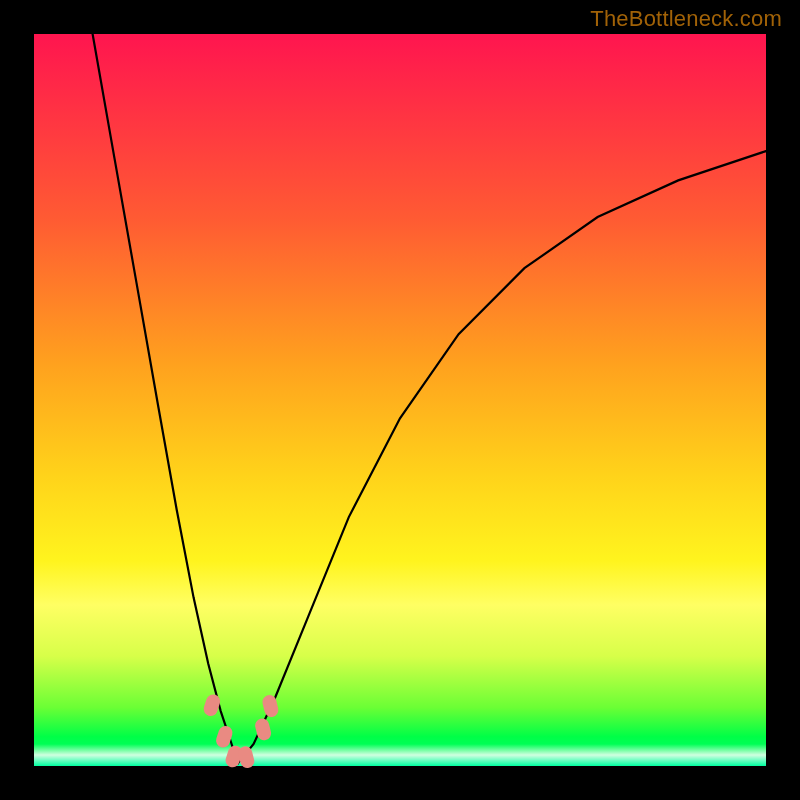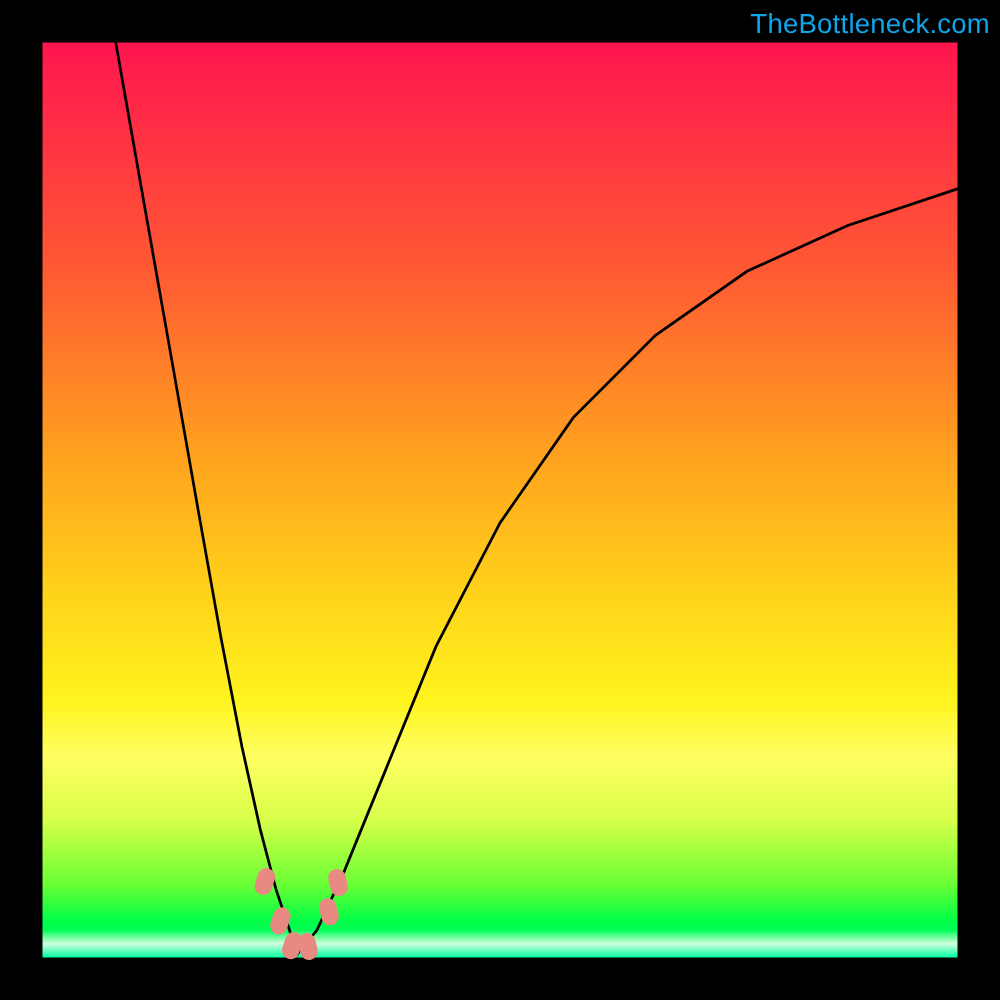--- a/index.html
+++ b/index.html
@@ -35,22 +35,22 @@
       #6bff35 92%,
       #00ff47 96%,
       #00ff55 97%,
       #d0ffe0 98.5%,
       #00ffa0 100%
     );
   }
   .attribution {
     position: absolute;
     top: 6px;
-    right: 8px;
-    color: #0ea5e9;
+    right: 18px;
+    color: #a16207;
     font-size: 22px;
     font-weight: 400;
     letter-spacing: 0.2px;
     user-select: none;
     text-align: right;
   }
   svg.curve {
     position: absolute;
     left: 0;
     top: 0;

